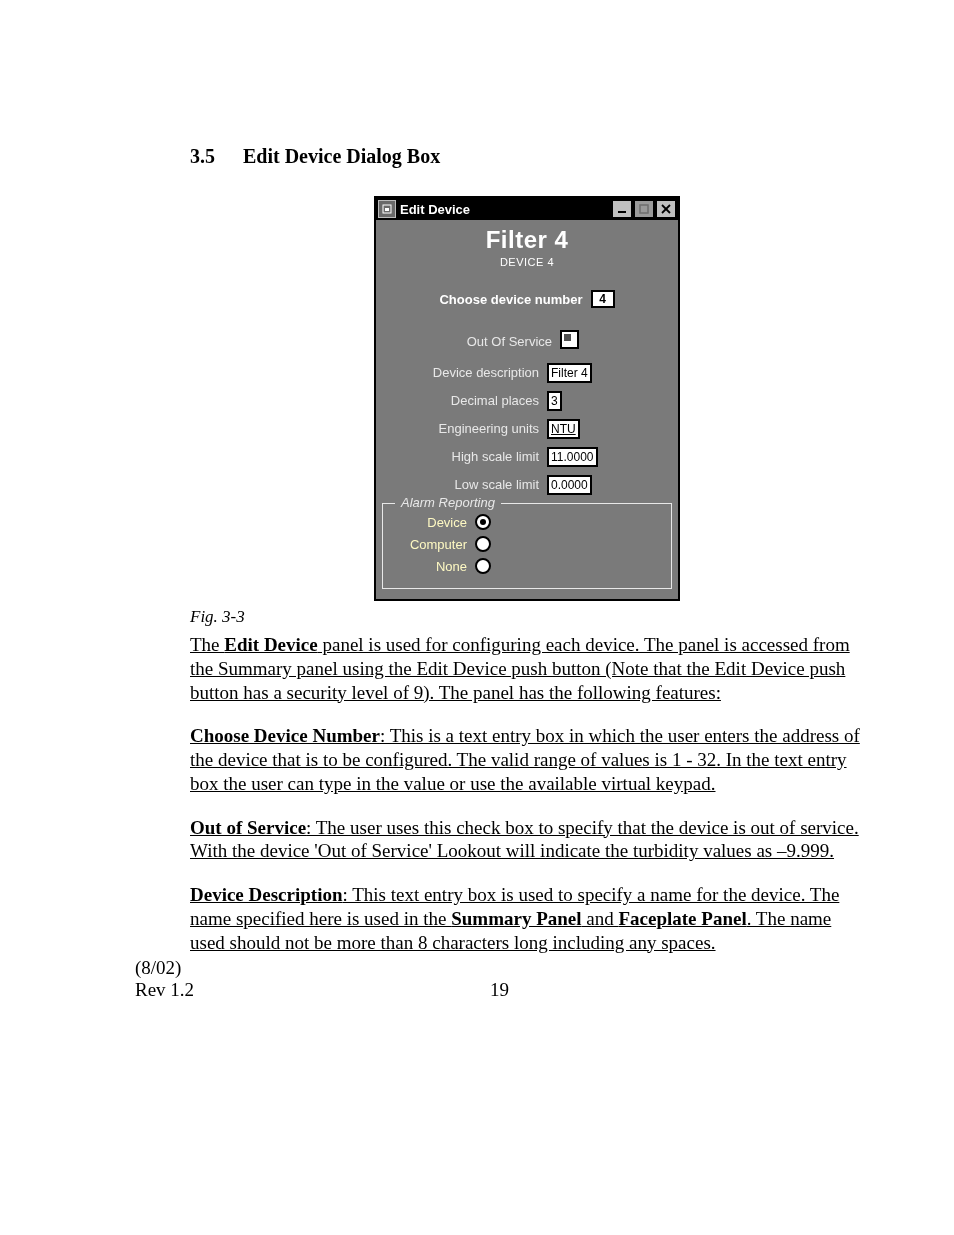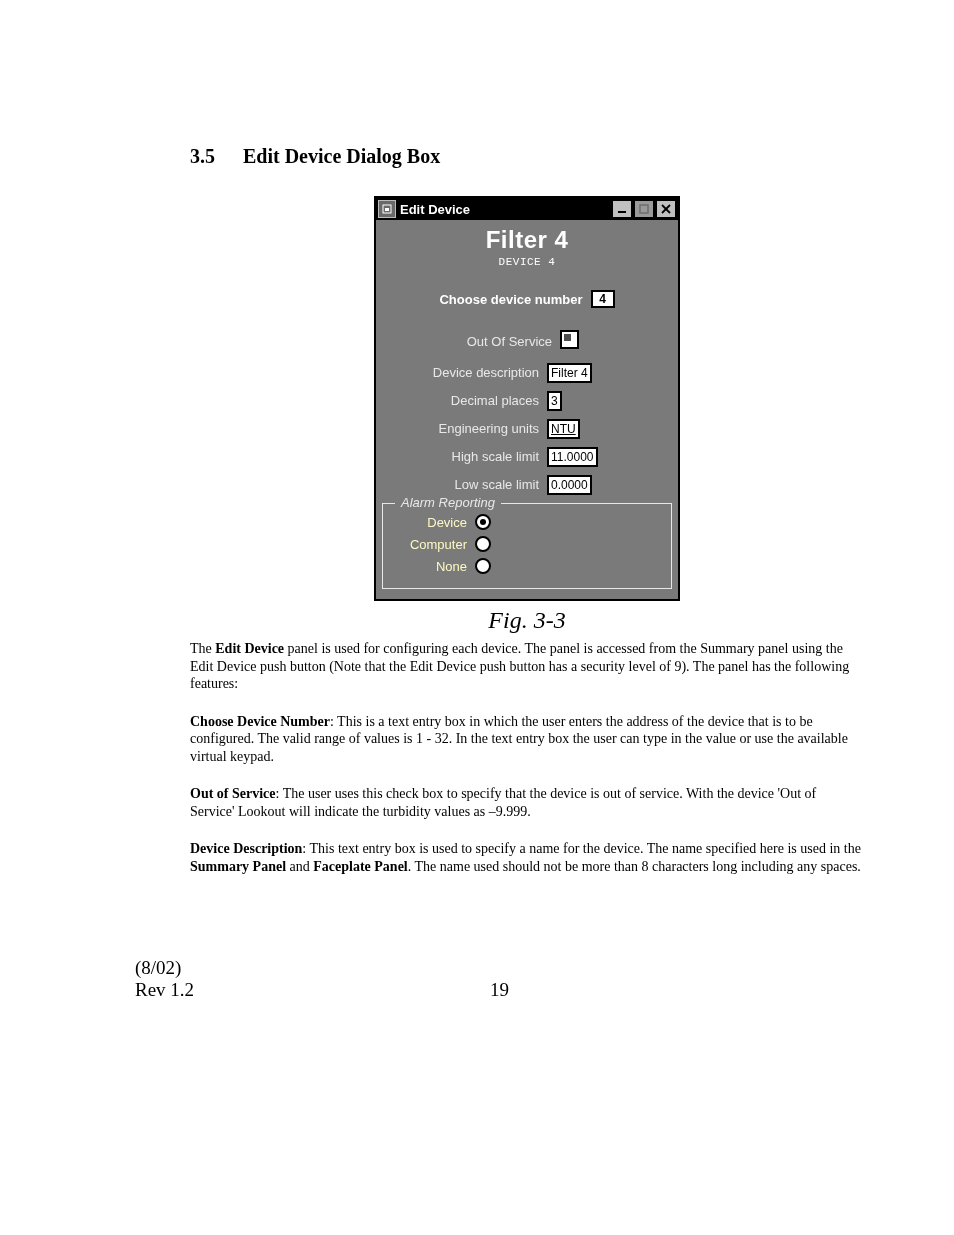--- a/index.html
+++ b/index.html
@@ -84,21 +84,20 @@
     font-size: 24px;
     font-weight: bold;
     margin-top: 2px;
     letter-spacing: 0.5px;
   }
   .sub-title {
     text-align: center;
     font-size: 11px;
     margin-top: 2px;
     letter-spacing: 0.5px;
-    font-family: Liberation Mono, monospace;
   }
   .choose-row {
     display: flex;
     justify-content: center;
     align-items: center;
     gap: 8px;
     margin-top: 22px;
     font-size: 13px;
     font-weight: bold;
   }
@@ -169,30 +168,30 @@
   }
   .radio-row .rlbl { flex:0 0 76px; text-align:right; margin-right:8px; }
   .radio {
     width:12px; height:12px; border-radius:50%;
     border:2px solid #000; background:#fff;
     display:inline-flex; align-items:center; justify-content:center;
   }
   .radio .dot { width:6px; height:6px; border-radius:50%; background:#000; }
 
   .fig-caption {
-    text-align:center;
     font-style: italic;
-    font-size:24px;
+    font-size:17px;
     margin: 4px 0 6px 0;
   }
 
   .body-text p {
-    font-size: 14px;
+    font-size: 19px;
     line-height: 1.25;
     margin: 0 0 20px 0;
+    text-decoration: underline;
   }
   .body-text b { font-weight: bold; }
 
   .footer {
     position:absolute;
     left:135px; right:90px; bottom:50px;
     font-size:19px;
   }
   .footer .date { }
   .footer .rev { }

